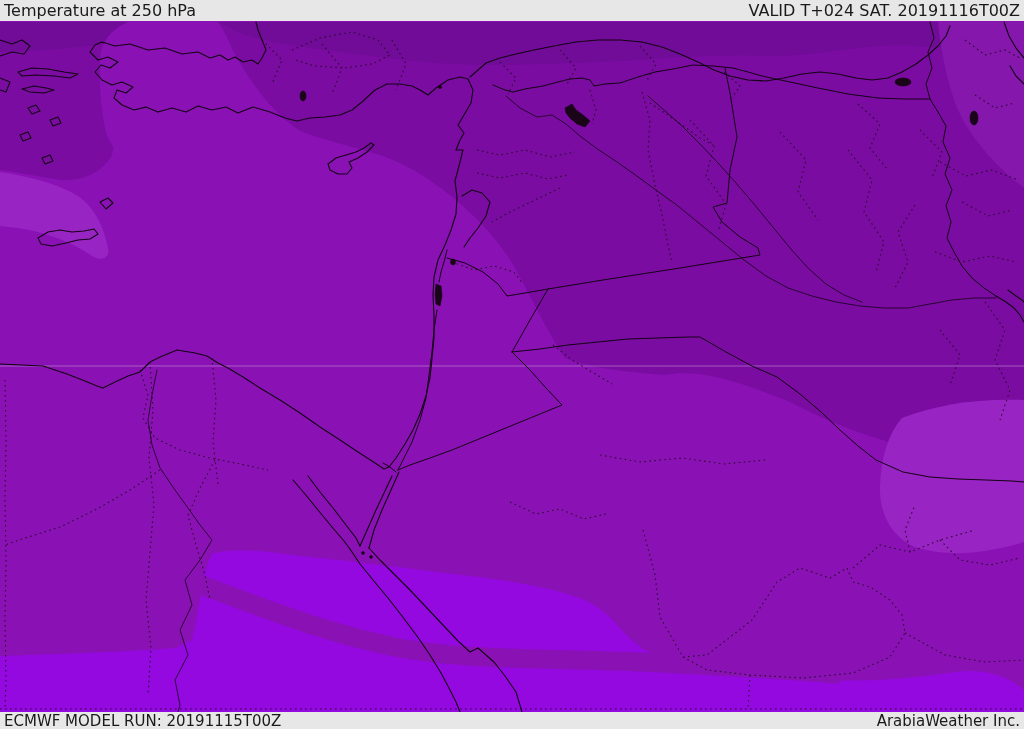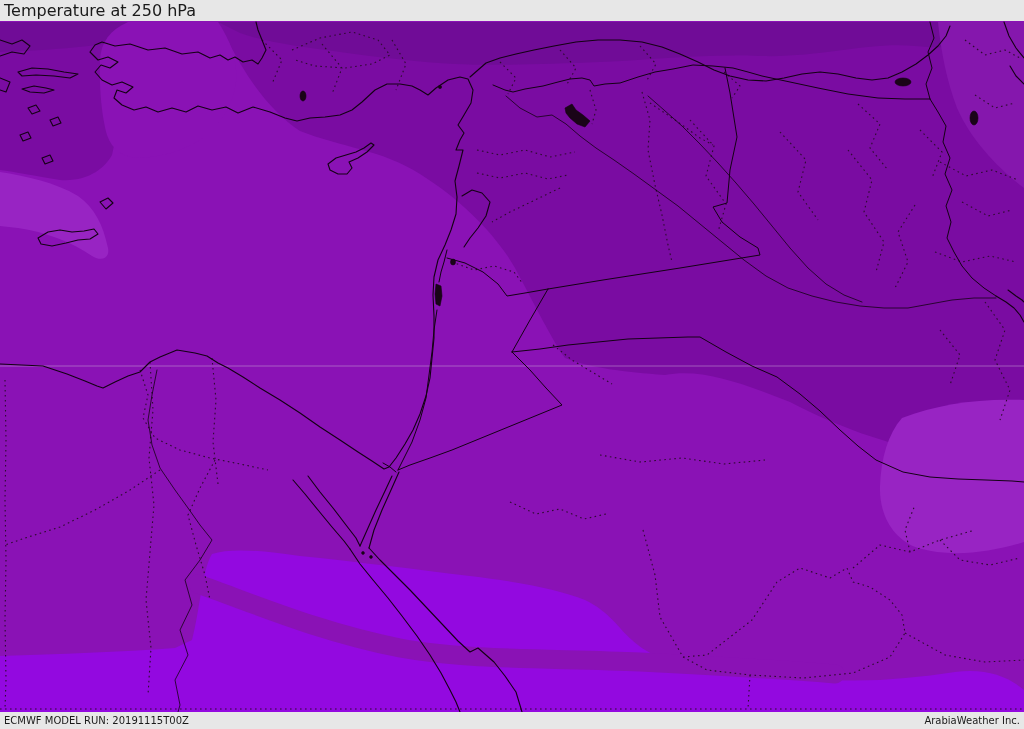--- a/index.html
+++ b/index.html
@@ -2,21 +2,21 @@
 <html style="--bar_bg: #e7e7e7; --bar_text: #1a1a1a; --band_darkest: #700c97; --band_dark: #7a0ca2; --band_mid: #8a12b5; --band_mid_light: #9824c3; --band_ne: #8517ad; --band_violet: #9309e0; --coast: #140114; --border_dotted: #2e0b30; --grid: #c9a6d6; --lake: #1a0418;"><head>
 <meta charset="utf-8">
 <style>
   html,body{margin:0;padding:0;background:#fff;}
   .screen{position:relative;width:1024px;height:729px;overflow:hidden;
           font-family:"DejaVu Sans","Liberation Sans",sans-serif;}
   .bar{position:absolute;left:0;width:1024px;background:var(--bar_bg);
        display:flex;justify-content:space-between;align-items:center;
        box-sizing:border-box;padding:0 4px;color:var(--bar_text);}
   .bar.header{top:0;height:21px;font-size:16px;text-align:center;}
-  .bar.footer{top:712px;height:17px;font-size:10px;gap:34px;}
+  .bar.footer{top:712px;height:17px;font-size:15px;gap:34px;}
   .bar span{white-space:nowrap;}
   svg.map{position:absolute;top:21px;left:0;display:block;}
   
   .fA{fill:var(--band_darkest);}
   .fB{fill:var(--band_dark);}
   .fC{fill:var(--band_mid);}
   .fC2{fill:var(--band_mid_light);}
   .fNE{fill:var(--band_ne);}
   .fD{fill:var(--band_violet);}
   
@@ -28,20 +28,21 @@
   .grid{stroke:var(--grid);stroke-width:1;opacity:.5;}
   .streakC{fill:none;stroke:var(--band_mid);stroke-width:19;stroke-linecap:round;}
 </style>
 </head>
 <body>
 
 <div class="screen">
 
   <div class="bar header">
     <span>Temperature at 250 hPa</span>
+    <span>VALID T+024 SAT. 20191116T00Z</span>
   </div>
 
   <svg class="map" width="1024" height="691" viewBox="0 0 1024 691">
     <g transform="translate(0,-21)">
 
       <g>
         <rect class="fC" x="0" y="21" width="1024" height="691"></rect>
 
         <path class="fB" d="M0,22 L1024,22 L1024,448 C1010,446 978,453 930,452
           C885,443 840,428 790,402 C740,382 700,368 665,375 C625,372 590,368 565,358

